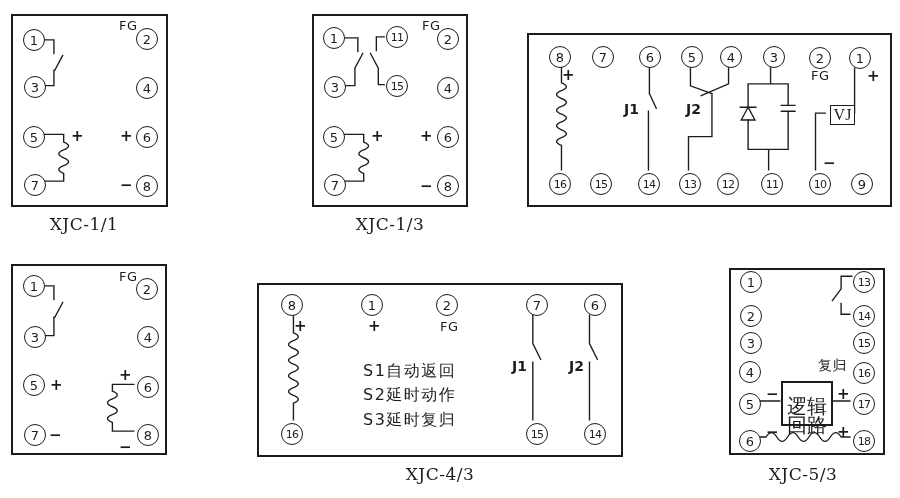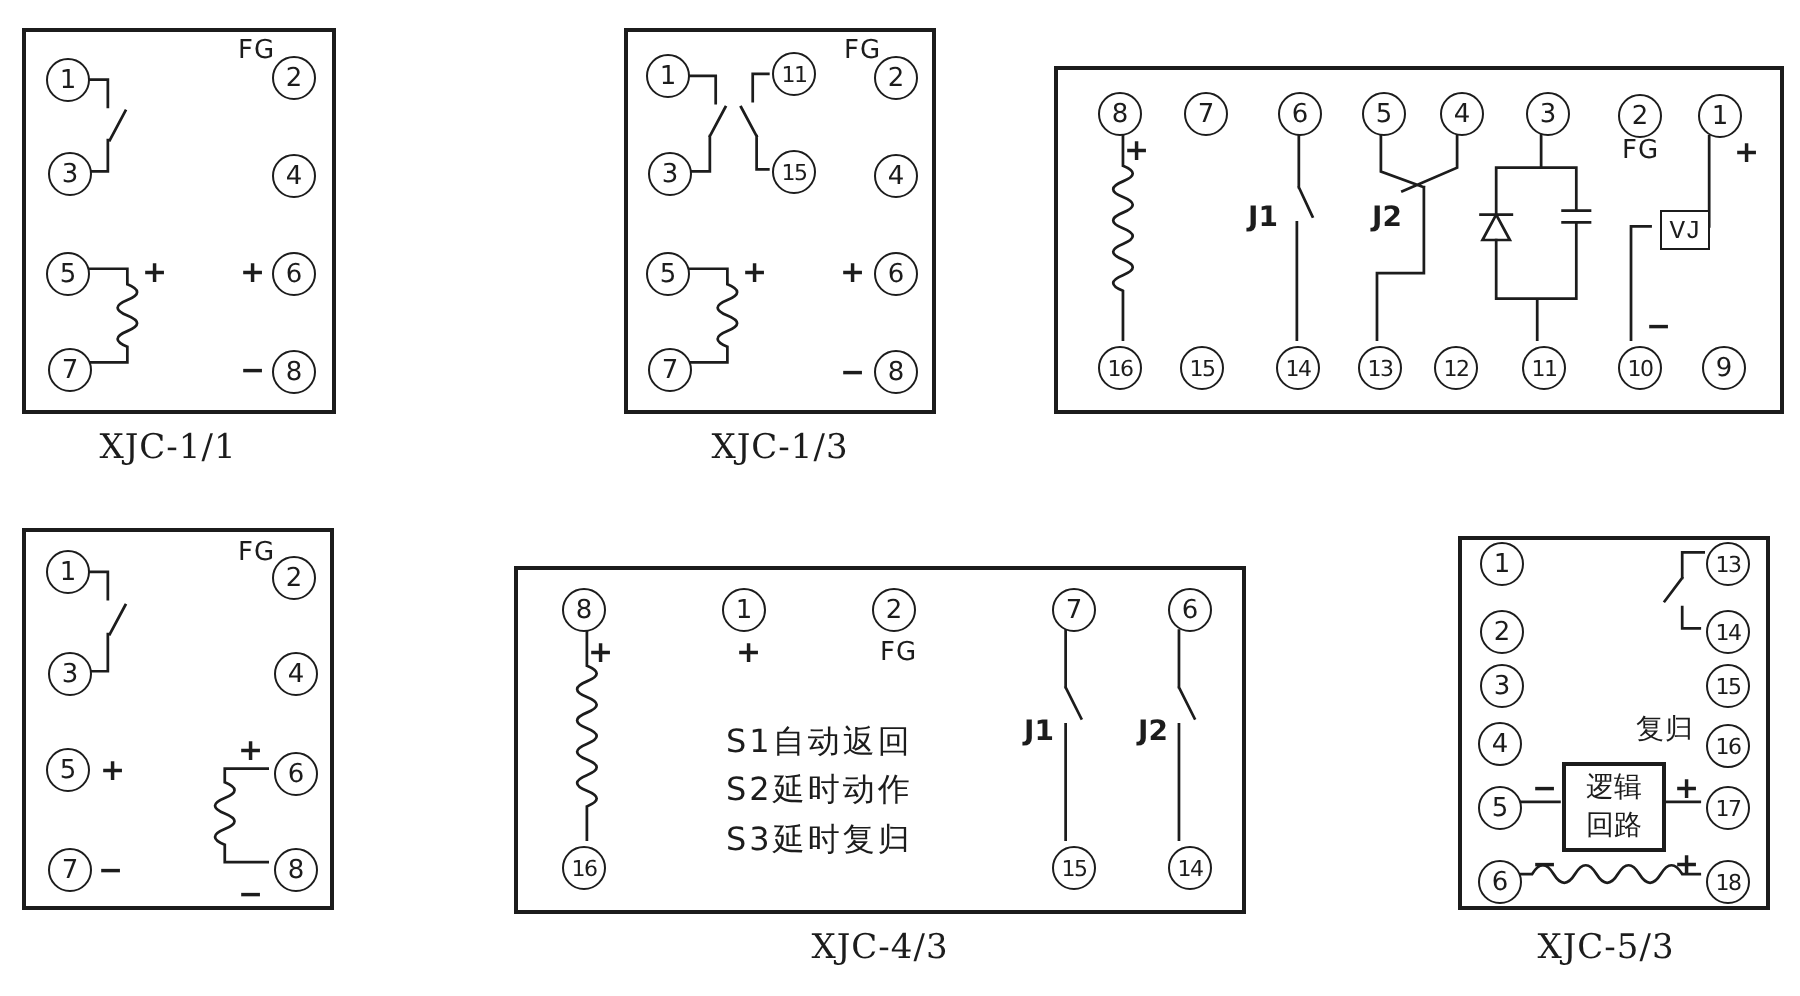--- a/index.html
+++ b/index.html
@@ -13,23 +13,23 @@
         font-size:13px;line-height:1;}
   .t2{font-size:11px;letter-spacing:-0.8px;}
   .sg{position:absolute;font-size:15px;line-height:1;font-weight:bold;}
   .fg{position:absolute;font-size:13px;line-height:1;letter-spacing:0.5px;}
   .jl{position:absolute;font-size:14px;line-height:1;font-weight:bold;}
   .note{position:absolute;font-size:16px;line-height:1;letter-spacing:1.5px;white-space:nowrap;}
   .cap{position:absolute;width:140px;text-align:center;font-family:"DejaVu Serif",serif;
        font-size:17px;line-height:1.2;letter-spacing:0.5px;}
   .vjbox{position:absolute;border:1.6px solid #1c1c1c;background:#ffffff;box-sizing:border-box;
          display:flex;align-items:center;justify-content:center;
-         font-family:Liberation Mono, monospace;font-size:13px;line-height:1;}
+         font-family:Liberation Serif, serif;font-size:16px;line-height:1;}
   .logicbox{position:absolute;border:2px solid #1c1c1c;background:#ffffff;box-sizing:border-box;
-            text-align:center;font-size:14px;line-height:19px;padding-top:2px;}
+            text-align:center;font-size:20px;line-height:19px;padding-top:14px;}
 </style>
 </head>
 <body>
 
 <div id="stage">
 
   <div class="panel" style="left:11px;top:14px;width:157px;height:193px">
     <svg class="wires" viewBox="0 0 157 193">
       <path d="M32,24 H42 V38 M43,55 L51,40 M33,71 H42 V55"></path>
       <path d="M32,121 H52 V129 q10,4 0,8 q-10,4 0,8 q10,4 0,8 q-10,4 0,8 V169 H33"></path>

